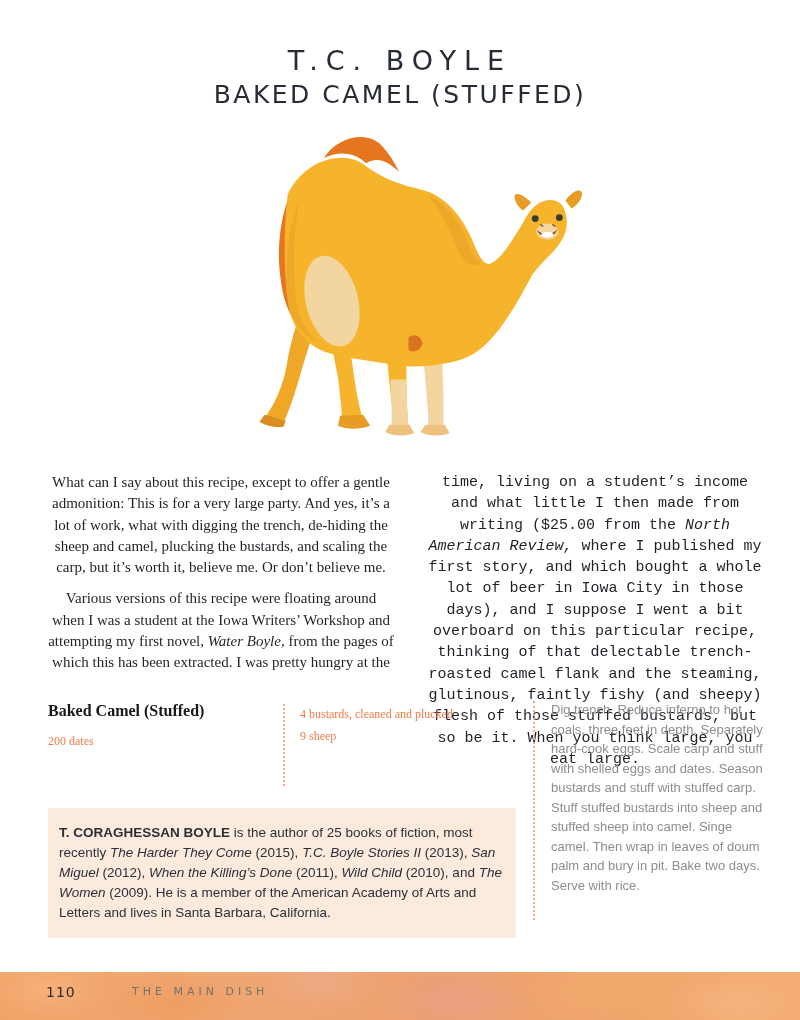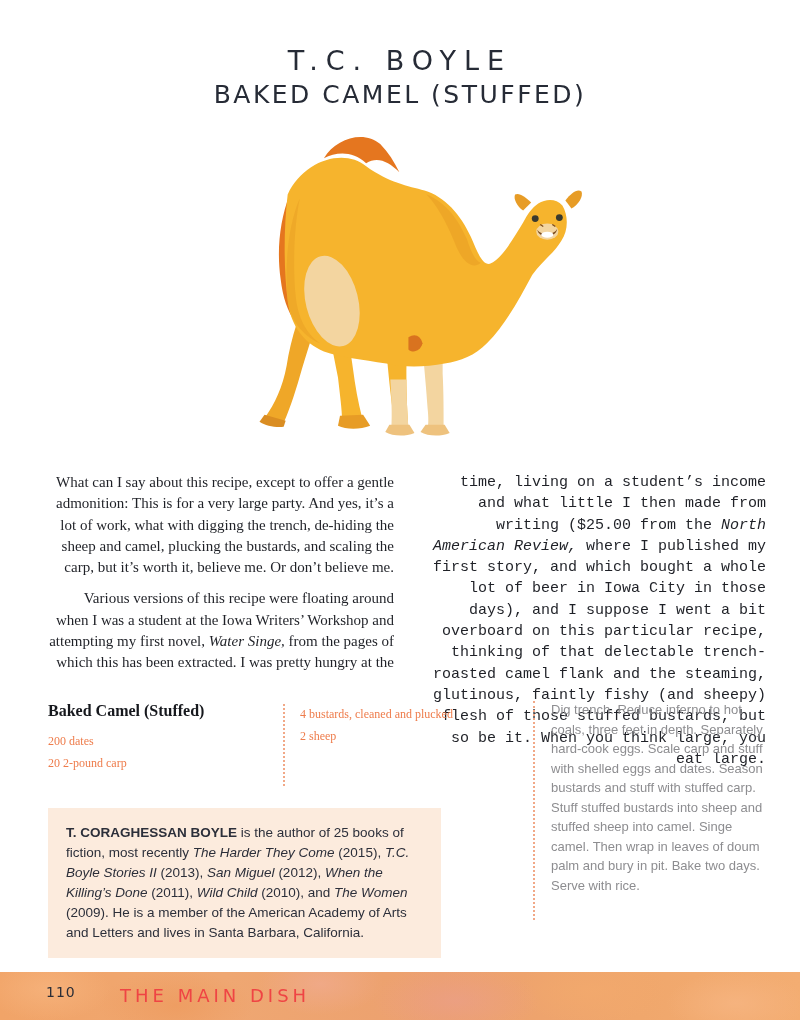--- a/index.html
+++ b/index.html
@@ -9,56 +9,56 @@
     font-family:"Liberation Serif", serif;color:#20222a;
   }
   
   .title{position:absolute;left:0;top:44px;width:800px;text-align:center;
     font-family:"DejaVu Sans", sans-serif;font-weight:400;color:#262b36;}
   .title .l1{font-size:27px;letter-spacing:8px;line-height:34px;}
   .title .l2{font-size:25px;letter-spacing:2.5px;line-height:34px;}
   
   .camel-wrap{position:absolute;left:228px;top:128px;width:385px;height:322px;}
   
-  .col{position:absolute;top:472px;font-size:15px;line-height:21.3px;color:#1f2127;text-align:right;}
+  .col{position:absolute;top:472px;font-size:15px;line-height:21.3px;color:#1f2127;text-align:center;}
   .col p{margin:0 0 10px 0;}
   .col-left{left:48px;width:346px;}
   .col-right{left:424px;width:342px;font-family:Liberation Mono, monospace;}
   
   .recipe-head{position:absolute;left:48px;top:702px;width:230px;
     font-size:16px;font-weight:700;color:#16181d;}
   .ing{position:absolute;font-size:12px;line-height:22px;color:#ee7c4b;font-weight:500;}
   .ing-col1{left:48px;top:730px;width:225px;}
   .ing-col2{left:300px;top:703px;width:225px;}
   .dotline{position:absolute;border-left:2px dotted #f1a887;width:0;}
   .dot1{left:283px;top:704px;height:82px;}
   .dot2{left:533px;top:701px;height:219px;}
   .instructions{position:absolute;left:551px;top:700px;width:214px;
     font-family:"Liberation Sans", sans-serif;font-size:13px;line-height:19.5px;color:#8d8d90;}
   
-  .bio-box{position:absolute;left:48px;top:808px;width:393px;background:#fcebdd;
-    padding:15px 18px;box-sizing:border-box;}
+  .bio-box{position:absolute;left:48px;top:808px;width:468px;background:#fcebdd;
+    padding:15px 11px;box-sizing:border-box;}
   .bio-box p{margin:0;font-family:"Liberation Sans", sans-serif;font-size:13.5px;
     line-height:20px;color:#2c2f3a;}
   .b{font-weight:700;}
   
   .footer-band{position:absolute;left:0;top:972px;width:800px;height:48px;
     background:
       radial-gradient(90px 46px at 6% 35%, rgba(246,178,123,.9) 0%, rgba(246,178,123,0) 70%),
       radial-gradient(110px 50px at 22% 70%, rgba(238,156,96,.85) 0%, rgba(238,156,96,0) 70%),
       radial-gradient(90px 44px at 40% 25%, rgba(240,170,140,.8) 0%, rgba(240,170,140,0) 70%),
       radial-gradient(120px 52px at 57% 60%, rgba(235,158,145,.55) 0%, rgba(235,158,145,0) 70%),
       radial-gradient(110px 48px at 74% 40%, rgba(242,169,109,.9) 0%, rgba(242,169,109,0) 70%),
       radial-gradient(100px 46px at 92% 65%, rgba(246,180,128,.9) 0%, rgba(246,180,128,0) 70%),
       linear-gradient(90deg,#f1a468,#efa772 28%,#eca06e 55%,#f0a76c 80%,#f3ad72);
   }
   .page-num{position:absolute;left:46px;top:984px;font-family:"DejaVu Sans", sans-serif;
     font-size:14px;letter-spacing:1px;color:#2b2e37;}
-  .footer-title{position:absolute;left:120px;top:985px;font-family:"DejaVu Sans", sans-serif;
-    font-size:18px;letter-spacing:4px;color:#ef4444;}
+  .footer-title{position:absolute;left:132px;top:985px;font-family:"DejaVu Sans", sans-serif;
+    font-size:11px;letter-spacing:4px;color:#737373;}
 </style>
 </head>
 <body>
 
 <div class="page">
 
   <div class="title">
     <div class="l1">T.C. BOYLE</div>
     <div class="l2">BAKED CAMEL (STUFFED)</div>
   </div>
@@ -115,38 +115,37 @@
 
       <ellipse cx="316" cy="103" rx="11" ry="8" fill="#f3d5a0"></ellipse>
       <path d="M306,101 C310,107 322,107 326,100 C324,110 308,110 306,101 Z" fill="#7a4a1e"></path>
       <ellipse cx="316" cy="106" rx="6" ry="3" fill="#ffffff"></ellipse>
       <path d="M309,96 L312,98 M321,96 L324,98" stroke="#7a4a1e" stroke-width="1.2" fill="none"></path>
     </svg>
   </div>
 
   <div class="col col-left">
     <p><span>What can I say about this recipe, except to offer a gentle admonition: This is for a very large party. And yes, it’s a lot of work, what with digging the trench, de-hiding the sheep and camel, plucking the bustards, and scaling the carp, but it’s worth it, believe me. Or don’t believe me.</span></p>
-    <p><span>Various versions of this recipe were floating around when I was a student at the Iowa Writers’ Workshop and attempting my first novel, </span><span style="font-style: italic;">Water Singe,</span><span> from the pages of which this has been extracted. I was pretty hungry at the</span></p>
+    <p><span>Various versions of this recipe were floating around when I was a student at the Iowa Writers’ Workshop and attempting my first novel, </span><span style="font-style: italic;">Water Boyle,</span><span> from the pages of which this has been extracted. I was pretty hungry at the</span></p>
   </div>
   <div class="col col-right">
     <p><span>time, living on a student’s income and what little I then made from writing ($25.00 from the </span><span style="font-style: italic;">North American Review,</span><span> where I published my first story, and which bought a whole lot of beer in Iowa City in those days), and I suppose I went a bit overboard on this particular recipe, thinking of that delectable trench-roasted camel flank and the steaming, glutinous, faintly fishy (and sheepy) flesh of those stuffed bustards, but so be it. When you think large, you eat large.</span></p>
   </div>
 
   <div class="recipe-head">Baked Camel (Stuffed)</div>
 
   <div class="ing ing-col1">
     <div>200 dates</div>
-    <div>20 2-pound carp</div>
   </div>
 
   <div class="dotline dot1"></div>
 
   <div class="ing ing-col2">
     <div>4 bustards, cleaned and plucked</div>
-    <div>2 sheep</div>
+    <div>9 sheep</div>
   </div>
 
   <div class="dotline dot2"></div>
 
   <div class="instructions">Dig trench. Reduce inferno to hot coals, three feet in depth. Separately hard-cook eggs. Scale carp and stuff with shelled eggs and dates. Season bustards and stuff with stuffed carp. Stuff stuffed bustards into sheep and stuffed sheep into camel. Singe camel. Then wrap in leaves of doum palm and bury in pit. Bake two days. Serve with rice.</div>
 
   <div class="bio-box">
     <p><span class="b">T. CORAGHESSAN BOYLE</span><span> is the author of 25 books of fiction, most recently </span><span style="font-style: italic;">The Harder They Come</span><span> (2015), </span><span style="font-style: italic;">T.C. Boyle Stories II</span><span> (2013), </span><span style="font-style: italic;">San Miguel</span><span> (2012), </span><span style="font-style: italic;">When the Killing’s Done</span><span> (2011), </span><span style="font-style: italic;">Wild Child</span><span> (2010), and </span><span style="font-style: italic;">The Women</span><span> (2009). He is a member of the American Academy of Arts and Letters and lives in Santa Barbara, California.</span></p>
   </div>
 

